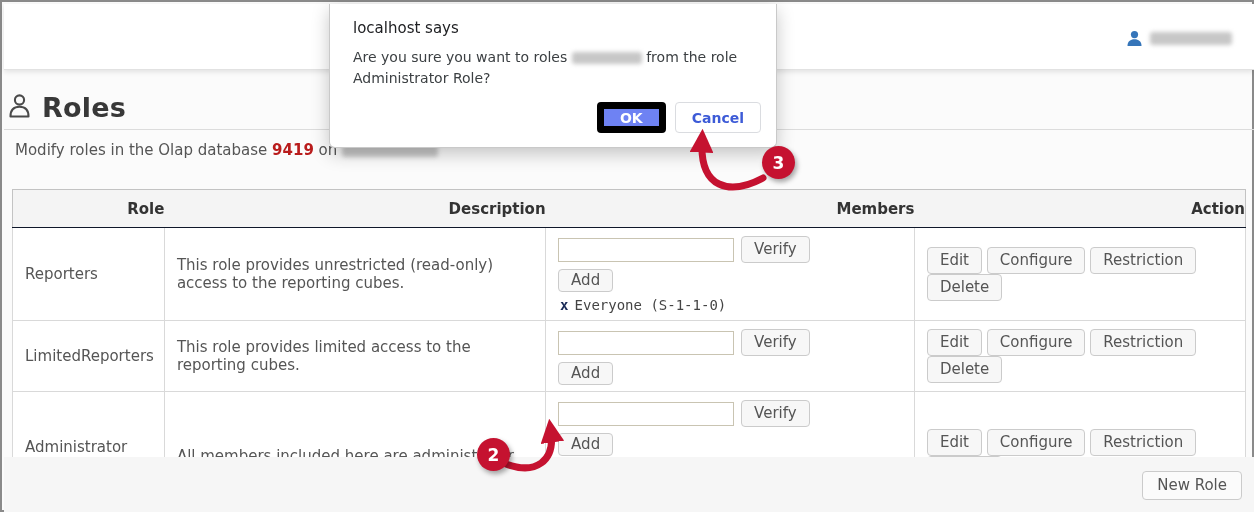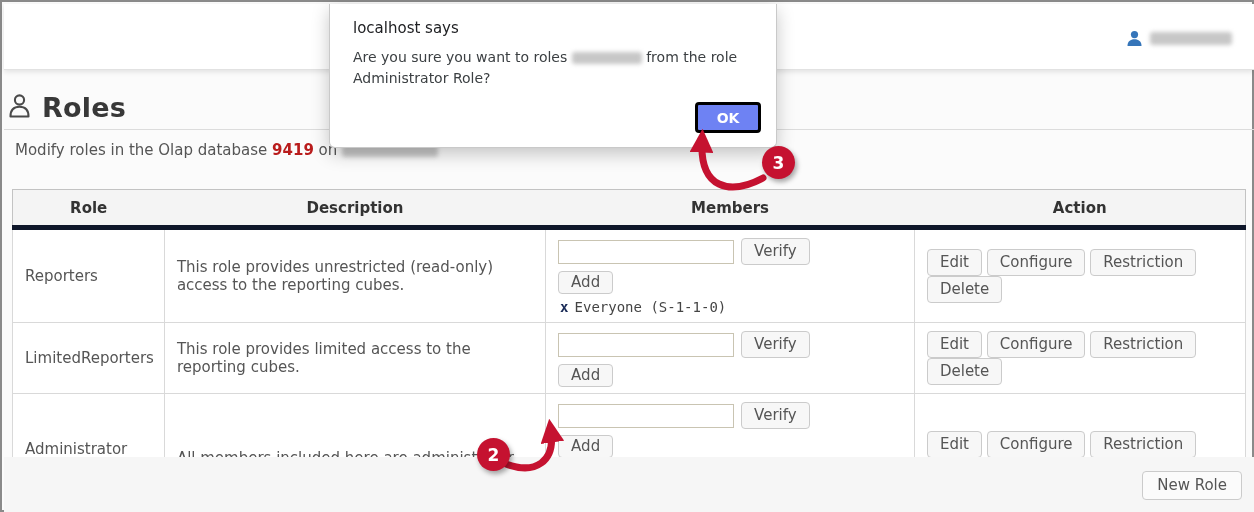--- a/index.html
+++ b/index.html
@@ -29,22 +29,22 @@
   .page-title { position:absolute; left:4px; top:90px; display:flex; align-items:center; gap:9px; }
   .page-title h1 { font-size:27px; font-weight:bold; color:#383838; letter-spacing:0.2px; }
   .divider { position:absolute; left:2px; top:127px; width:1250px; height:1px; background:#dcdcdc; }
   .subtitle { position:absolute; left:13px; top:139px; font-size:15px; color:#555; }
   .subtitle b { color:#b91c1c; }
 
   
   table.roles { position:absolute; left:10px; top:187px; width:1234px;
                 border-collapse:collapse; background:#fff; font-size:15px; color:#555;
                 border:1px solid #c3c3c3; }
-  table.roles th { background:#f4f4f4; text-align:center; font-weight:bold; color:#333;
-                   height:38px; padding:0 0 0 0; border-bottom:5px solid #0f172a; }
+  table.roles th { background:#f4f4f4; text-align:right; font-weight:bold; color:#333;
+                   height:38px; padding:0 0 0 0; border-bottom:1px solid #0f172a; }
   table.roles td { border:1px solid #d9d9d9; padding:6px 10px 6px 12px; vertical-align:middle; }
   tr.r1 td { height:78px; }
   tr.r2 td { height:57px; }
   tr.r3 td { height:96px; }
   td.members-cell { padding:6px 8px; vertical-align:top; }
   td.action-cell { padding-left:8px; }
 
   .btn { display:inline-block; background:#f7f7f7; border:1px solid #cbcbcb; border-radius:4px;
          color:#555; font-size:15px; font-family:inherit; padding:3px 12px; cursor:pointer; line-height:19px; }
   .btn-add { padding:1px 12px; }
@@ -62,21 +62,21 @@
   
   .dialog { position:absolute; left:327px; top:2px; width:448px; height:144px;
             background:#fff; border:1px solid #c9c9c9; border-top:none;
             border-radius:0 0 6px 6px; box-shadow:0 6px 18px rgba(0,0,0,0.22); z-index:5; }
   .dialog-title { position:absolute; left:23px; top:15px; font-size:15px; color:#202124; }
   .dialog-msg { position:absolute; left:23px; top:43px; width:402px; font-size:14px;
                 color:#3c4043; line-height:21px; }
   .dialog-buttons { position:absolute; right:15px; bottom:14px; display:flex; gap:9px; }
   .dlg-btn { height:31px; min-width:66px; border-radius:4px; font-size:14px; font-weight:bold;
              font-family:inherit; cursor:pointer; padding:0 16px; }
-  .dlg-ok { background:#6e82f3; border:3px solid #000000; color:#fff; }
+  .dlg-ok { background:#6e82f3; border:7px solid #000000; color:#fff; }
   .dlg-cancel { background:#fff; border:1px solid #dadce0; color:#3d5bd7; }
 
   
   .anno-layer { position:absolute; left:0; top:0; width:1254px; height:512px; pointer-events:none; z-index:8; }
   .anno-circle { position:absolute; width:33px; height:33px; border-radius:50%;
                  background:#c51230; color:#fff; font-size:17px; font-weight:bold;
                  display:flex; align-items:center; justify-content:center;
                  box-shadow:2px 3px 5px rgba(0,0,0,0.35); z-index:9; }
   .anno-2 { left:475px; top:436px; }
   .anno-3 { left:760px; top:144px; }
@@ -201,20 +201,21 @@
 
   <div class="dialog">
     <div class="dialog-title">localhost says</div>
     <div class="dialog-msg">
       <span>Are you sure you want to roles</span>
       <span class="blur-chip bw-msg"></span>
       <span>from the role Administrator Role?</span>
     </div>
     <div class="dialog-buttons">
       <button class="dlg-btn dlg-ok">OK</button>
+      <button class="dlg-btn dlg-cancel">Cancel</button>
     </div>
   </div>
 
   <svg class="anno-layer" viewBox="0 0 1254 512">
     <defs>
       <marker id="arrowhead" markerUnits="strokeWidth" markerWidth="3.4" markerHeight="3.4" refX="1.5" refY="1.7" orient="auto">
         <path d="M0,0 L3.4,1.7 L0,3.4 Z" fill="#c51230"></path>
       </marker>
     </defs>
     <path d="M 504 462 C 534 473, 553 459, 549 430" fill="none" stroke="#c51230" stroke-width="7" stroke-linecap="round" marker-end="url(#arrowhead)"></path>

